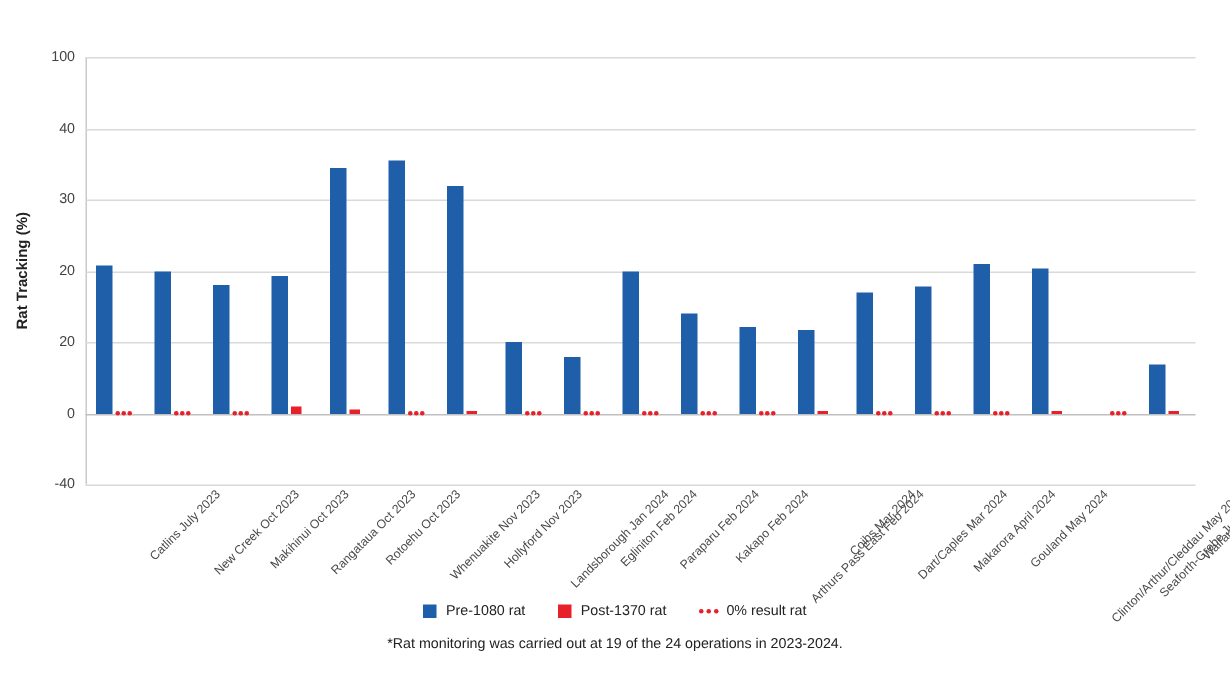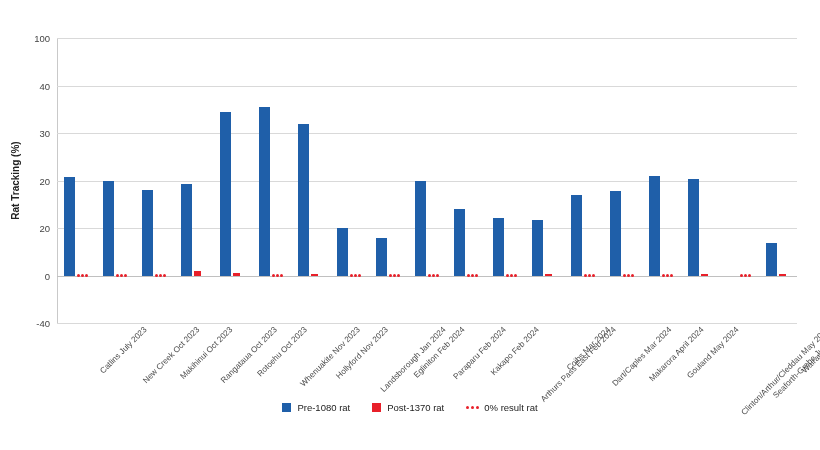--- a/index.html
+++ b/index.html
@@ -348,14 +348,15 @@
       <div class="legend-item">
         <span class="legend-swatch dots">
           <i></i>
           <i></i>
           <i></i>
         </span>
         <span>0% result rat</span>
       </div>
     </div>
 
+  <div id="footnote">*Rat monitoring was carried out at 19 of the 24 operations in 2023-2024.</div>
 
 </div>
 
 </body></html>

